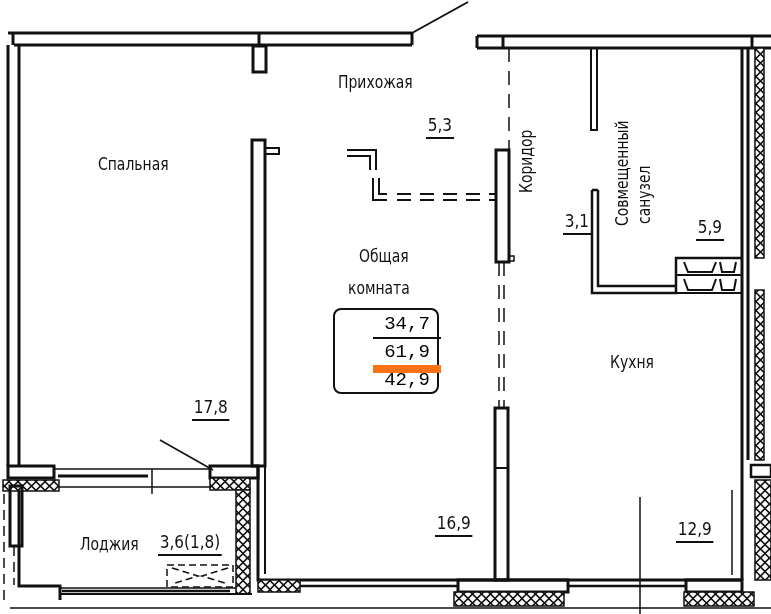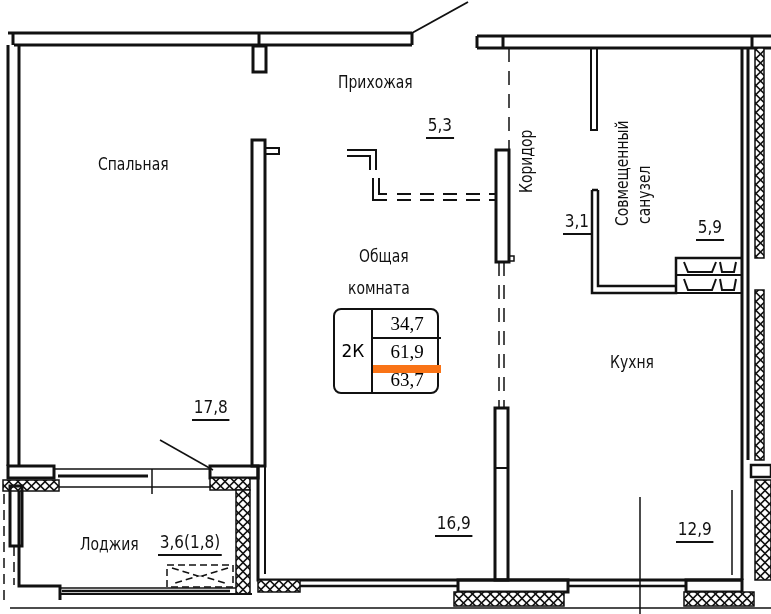--- a/index.html
+++ b/index.html
@@ -3,21 +3,21 @@
 <meta charset="utf-8">
 <style>
   html, body { margin: 0; padding: 0; background: #ffffff; }
   body { width: 771px; height: 614px; overflow: hidden; position: relative; font-family: "DejaVu Sans", sans-serif; }
   #plan { position: absolute; left: 0; top: 0; width: 771px; height: 614px; }
   .lbl { position: absolute; font-family: "DejaVu Sans", sans-serif; font-size: 17px; color: #111; white-space: nowrap; line-height: 1; transform: scaleX(0.82); transform-origin: left top; }
   .area { position: absolute; font-family: "DejaVu Sans", sans-serif; font-size: 18px; color: #111; white-space: nowrap; line-height: 1; border-bottom: 2px solid #111; padding: 0 2px 3px 2px; transform: scaleX(0.85); transform-origin: left top; }
   .vlbl { position: absolute; font-family: "DejaVu Sans", sans-serif; font-size: 17px; color: #111; white-space: nowrap; line-height: 1.05; transform: rotate(-90deg) scaleX(0.82); transform-origin: left top; }
   #summary { position: absolute; left: 333px; top: 308px; width: 106px; height: 86px; border: 2px solid #111; border-radius: 8px; box-sizing: border-box; }
   #summary .type { position: absolute; left: 0; top: 0; width: 36px; height: 100%; border-right: 2px solid #111; display: flex; align-items: center; justify-content: center; font-size: 17px; font-family: "DejaVu Sans", sans-serif; }
-  #summary .row { position: absolute; left: 38px; width: 68px; height: 27px; display: flex; align-items: center; justify-content: center; font-size: 19px; font-family: Liberation Serif, serif; }
+  #summary .row { position: absolute; left: 38px; width: 68px; height: 27px; display: flex; align-items: center; justify-content: center; font-size: 19px; font-family: Liberation Mono, monospace; }
   #summary .r0 { top: 0; border-bottom: 2px solid #111; }
   #summary .r1 { top: 28px; border-bottom: 8px solid #f97316; }
   #summary .r2 { top: 56px; }
 </style>
 </head>
 <body>
 
 <svg id="plan" viewBox="0 0 771 614" xmlns="http://www.w3.org/2000/svg">
   <defs>
     <pattern id="hatch" width="9" height="9" patternUnits="userSpaceOnUse">
@@ -168,17 +168,16 @@
 <div class="lbl" style="left:348px; top:280px;">комната</div>
 <div class="area" style="left:435px; top:514px;">16,9</div>
 
 <div class="lbl" style="left:610px; top:354px;">Кухня</div>
 <div class="area" style="left:676px; top:520px;">12,9</div>
 
 <div class="lbl" style="left:80px; top:536px;">Лоджия</div>
 <div class="area" style="left:158px; top:533px;">3,6(1,8)</div>
 
 <div id="summary">
-  <div class="type">2К</div>
   <div class="row r0">34,7</div>
   <div class="row r1">61,9</div>
-  <div class="row r2">63,7</div>
+  <div class="row r2">42,9</div>
 </div>
 
 </body></html>

